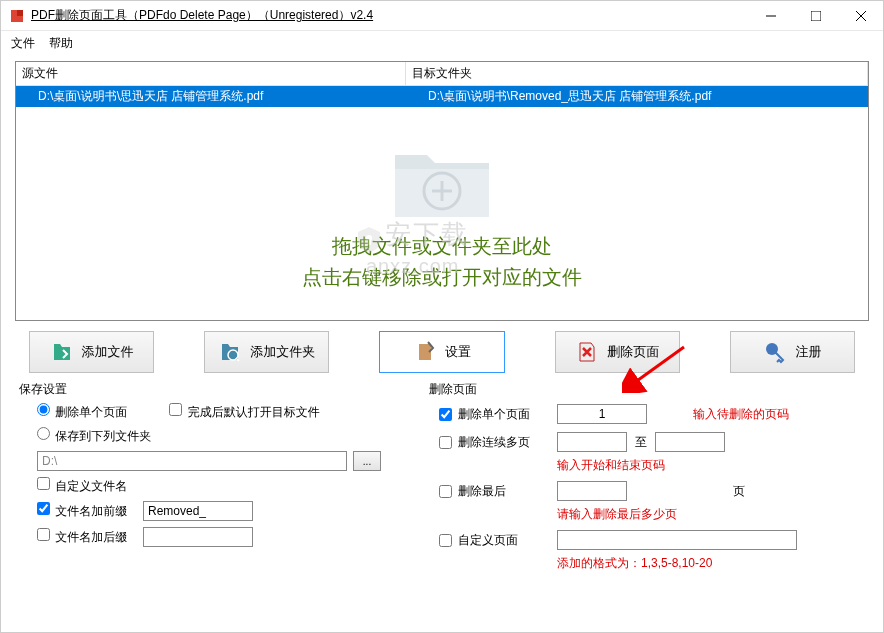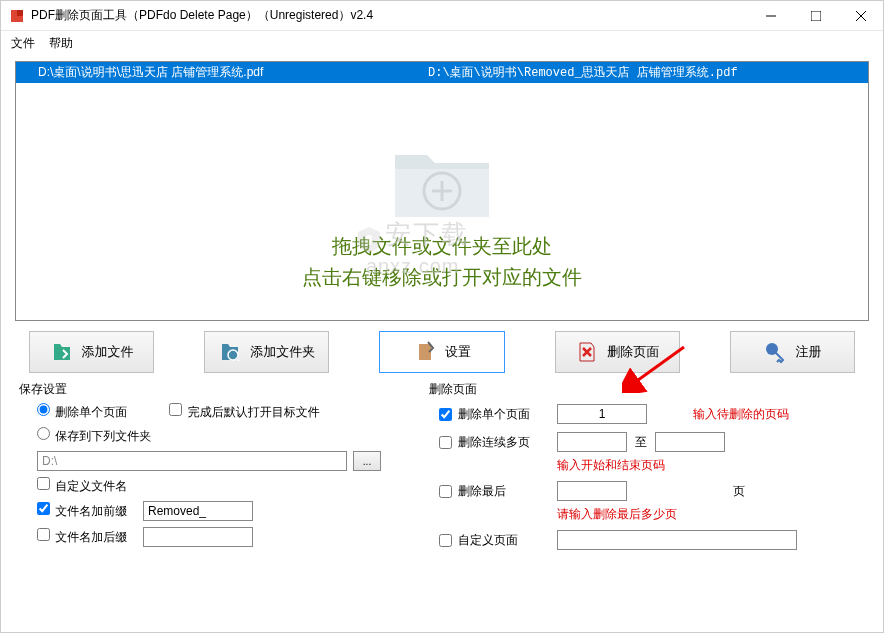--- a/index.html
+++ b/index.html
@@ -1,35 +1,35 @@
 <!DOCTYPE html>
 <html><head>
   <meta charset="utf-8">
   <style>
     * { box-sizing: border-box; margin: 0; padding: 0; font-family: "Microsoft YaHei", "SimSun", sans-serif; }
     body { background: #fff; font-size: 12px; color: #000; width: 884px; height: 633px; overflow: hidden; border: 1px solid #ccc; }
     
-    .titlebar { height: 30px; display: flex; align-items: center; padding-left: 8px; background: #fff; border-bottom: 1px solid #e8e8e8; }
+    .titlebar { height: 30px; display: flex; align-items: center; padding-left: 8px; background: #fff; border-bottom: 1px solid #e8e8e8; text-decoration: underline; }
     .titlebar .icon-wrap { width: 16px; height: 16px; margin-right: 6px; }
     .titlebar .title { font-size: 12px; flex: 1; }
     .win-controls { display: flex; }
     .win-btn { width: 45px; height: 29px; display: flex; align-items: center; justify-content: center; }
     
     .menubar { height: 24px; padding: 4px 10px; display: flex; gap: 14px; }
     .menu-item { font-size: 12px; cursor: default; }
     
     .file-area { margin: 6px 14px 0 14px; border: 1px solid #888; height: 260px; position: relative; background: #fff; }
     .file-header { display: flex; background: #fff; border-bottom: 1px solid #e0e0e0; }
     .file-header .col { padding: 3px 6px; font-size: 12px; border-right: 1px solid #e0e0e0; }
     .col-src { width: 390px; }
     .col-dst { flex: 1; }
     .file-row { display: flex; background: #0078d7; color: #fff; }
     .file-row .cell { padding: 2px 22px; font-size: 12px; }
     .cell-src { width: 390px; }
-    .cell-dst { flex: 1; font-family: Liberation Mono, monospace; }
+    .cell-dst { flex: 1; }
     
     .drop-overlay { position: absolute; top: 75px; left: 0; right: 0; display: flex; flex-direction: column; align-items: center; color: #4d7c0f; pointer-events: none; }
     .drop-overlay svg.folder { width: 110px; height: 90px; opacity: 0.6; }
     .drop-overlay .line1 { font-size: 20px; margin-top: 6px; font-weight: 500; }
     .drop-overlay .line2 { font-size: 20px; margin-top: 4px; font-weight: 500; }
     .watermark { position: absolute; top: 155px; left: 340px; text-align: center; color: #c8c8c8; pointer-events: none; opacity: 0.6; }
     .watermark .wm1 { font-size: 26px; font-weight: 300; letter-spacing: 2px; }
     .watermark .wm2 { font-size: 20px; letter-spacing: 1px; }
     
     .toolbar { display: flex; gap: 50px; padding: 10px 28px 6px 28px; align-items: flex-end; }
@@ -90,20 +90,24 @@
       </div>
   </div>
 </div>
 
 <div class="menubar">
   <span class="menu-item">文件</span>
   <span class="menu-item">帮助</span>
 </div>
 
 <div class="file-area">
+  <div class="file-header">
+    <div class="col col-src">源文件</div>
+    <div class="col col-dst">目标文件夹</div>
+  </div>
   <div class="file-row">
     <div class="cell cell-src">D:\桌面\说明书\思迅天店 店铺管理系统.pdf</div>
     <div class="cell cell-dst">D:\桌面\说明书\Removed_思迅天店 店铺管理系统.pdf</div>
   </div>
 
   <div class="drop-overlay">
     <svg class="folder" viewBox="0 0 110 90">
       <path d="M8 18 L40 18 L48 26 L102 26 L102 80 L8 80 Z" fill="#c8d4db"></path>
       <path d="M8 32 L102 32 L102 80 L8 80 Z" fill="#dae2e8"></path>
       <circle cx="55" cy="54" r="18" fill="none" stroke="#b0bcc4" stroke-width="3"></circle>
@@ -232,14 +236,15 @@
       <span>页</span>
     </div>
     <div class="hint-row"><span class="red-hint">请输入删除最后多少页</span></div>
     <div class="right-row">
       <label class="cb-label">
           <input type="checkbox" style=""> 
           <span>自定义页面</span>
         </label>
       <input type="text" style="width: 240px;">
     </div>
+    <div class="hint-row"><span class="red-hint">添加的格式为：1,3,5-8,10-20</span></div>
   </div>
 </div>
 
 </body></html>

